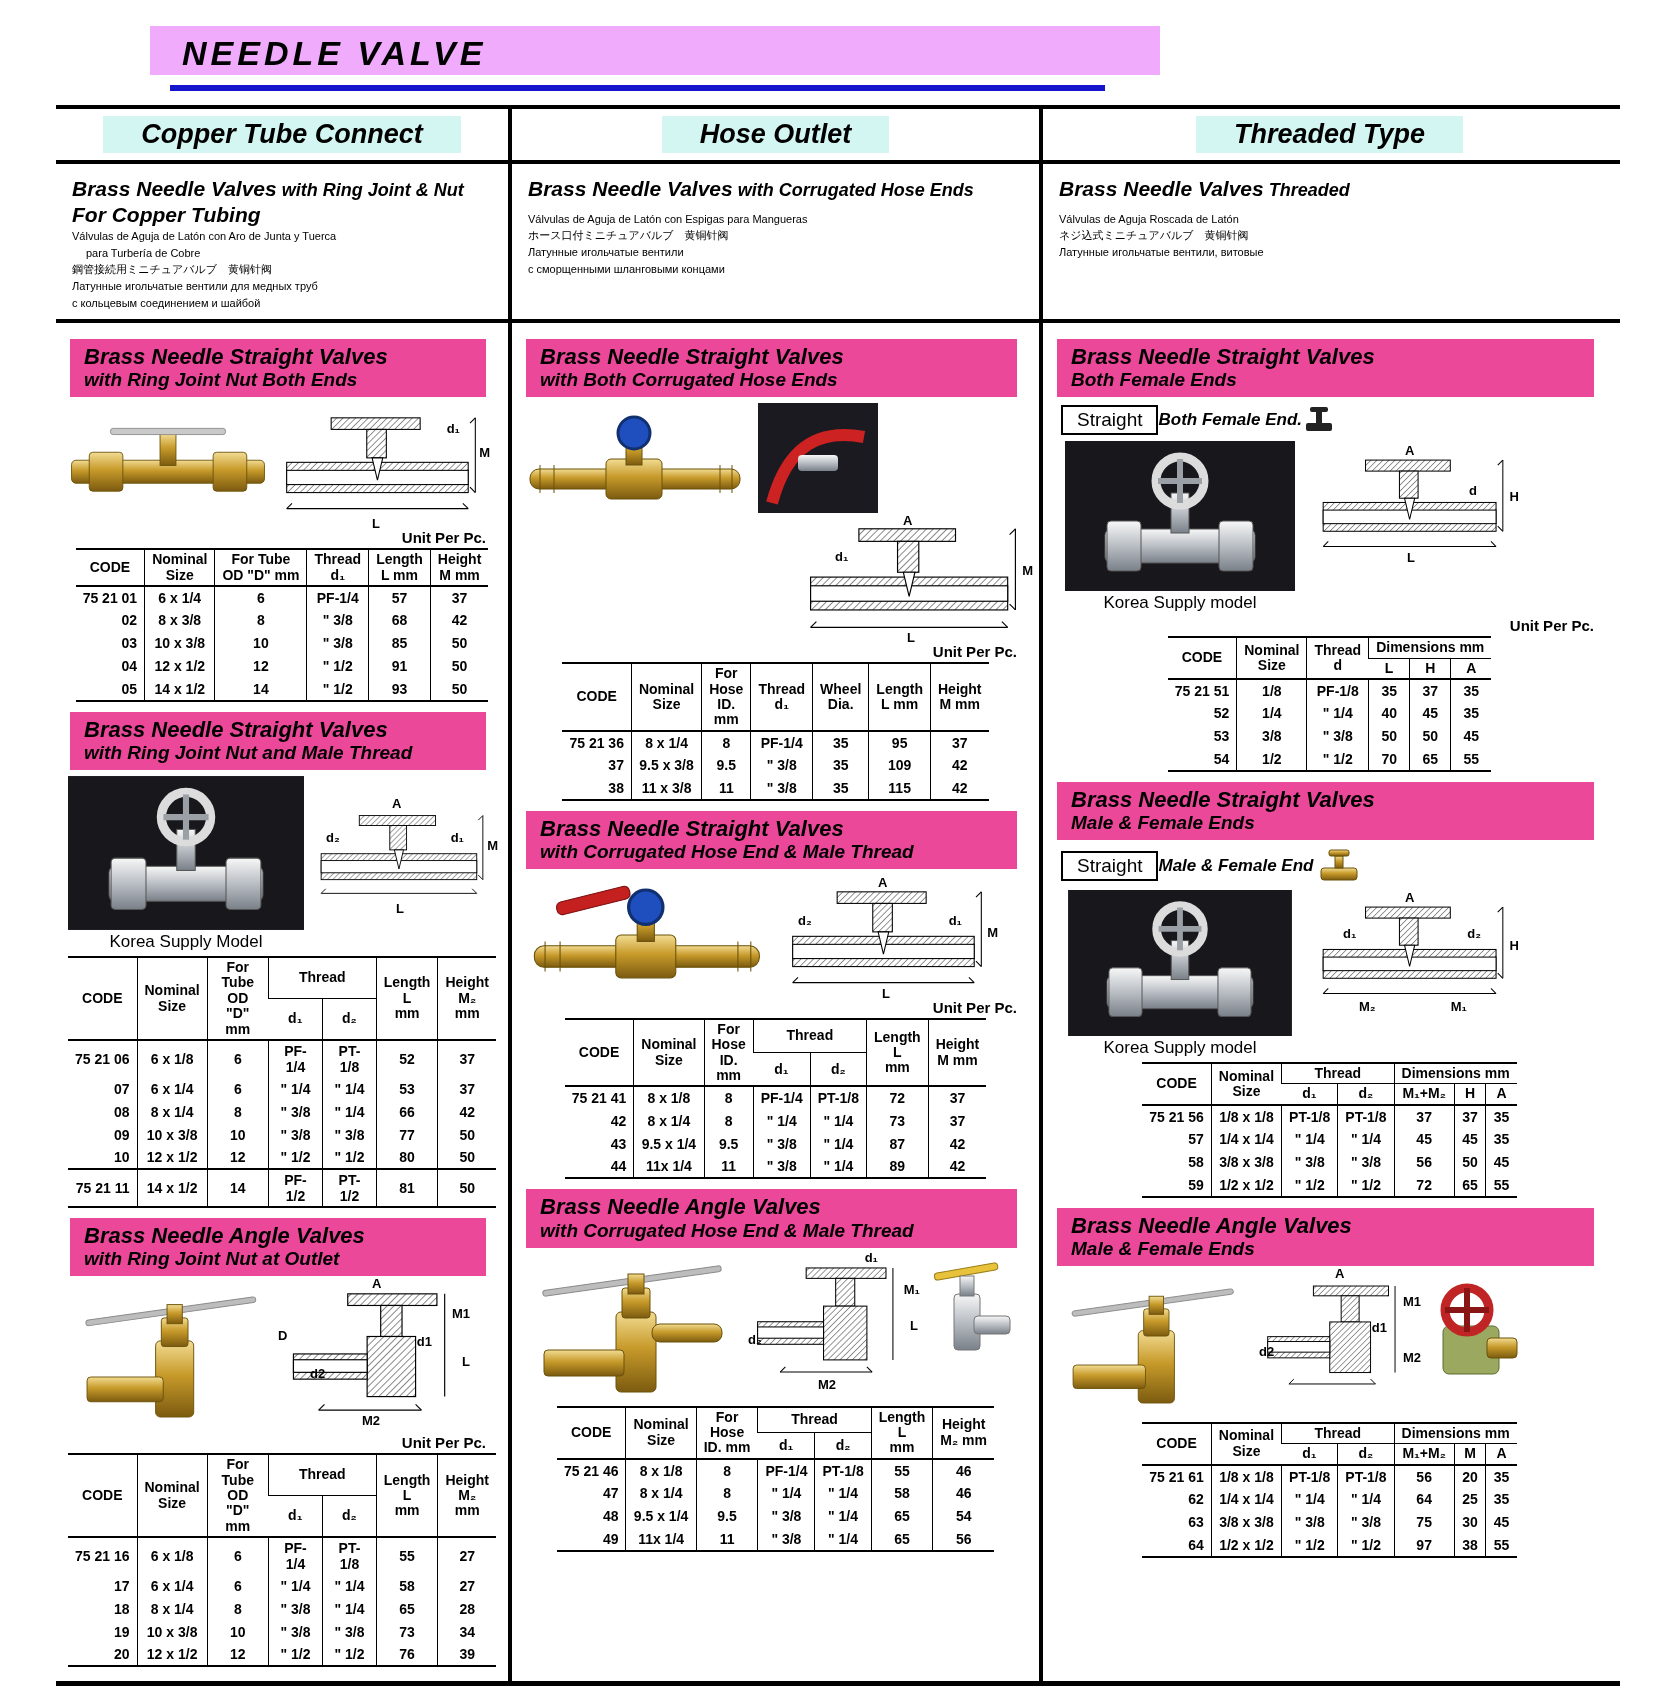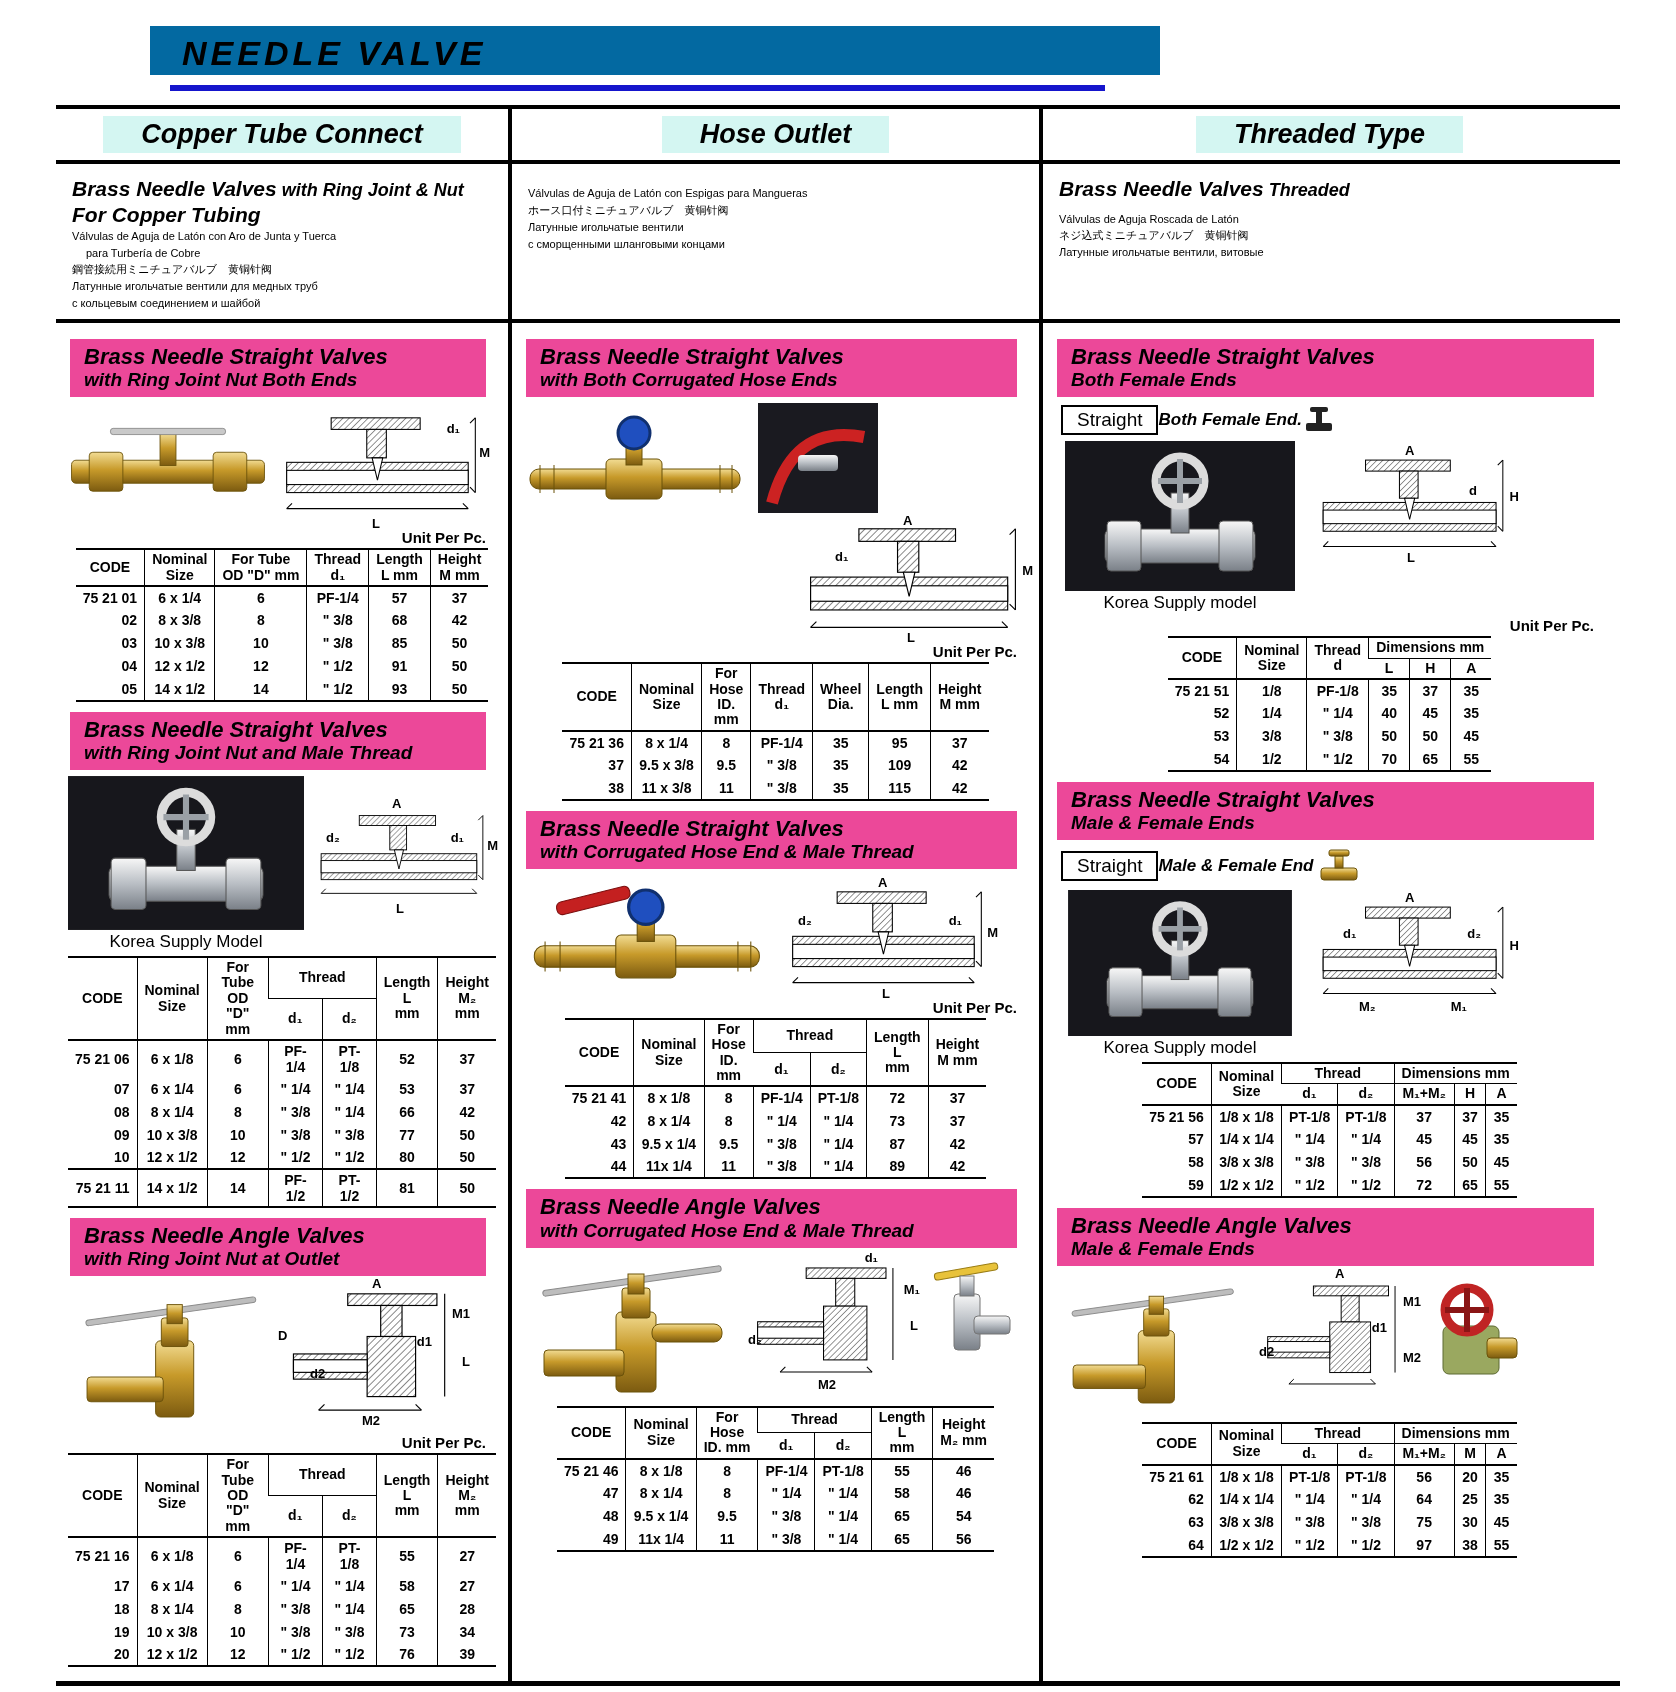--- a/index.html
+++ b/index.html
@@ -1,21 +1,21 @@
 <!DOCTYPE html>
 <html><head>
 <meta charset="utf-8">
 <style>
   * { margin:0; padding:0; box-sizing:border-box; }
   html,body { background:#fff; }
   body { font-family:"Liberation Sans","DejaVu Sans",sans-serif; color:#000; }
   .sheet { position:relative; width:1676px; height:1692px; background:#fff; overflow:hidden; }
 
   
-  .banner { margin:26px 0 10px 150px; width:1010px; background:#0369a1; padding:8px 0 2px 32px; }
+  .banner { margin:26px 0 10px 150px; width:1010px; background:#f0abfc; padding:8px 0 2px 32px; }
   .banner h1 { font-size:34px; font-style:italic; font-weight:bold; letter-spacing:4px; }
   .banner-rule { margin:2px 0 0 170px; width:935px; height:6px; background:#1515cc; }
 
   
   .grid-row { display:grid; grid-template-columns:452px 531px 577px; margin:0 56px; }
   .hdr-row { border-top:4px solid #000; border-bottom:4px solid #000; margin-top:14px; }
   .intro-row { border-bottom:4px solid #000; }
   .content-row { border-bottom:5px solid #000; }
   .cell { padding:6px 10px; }
   .cell + .cell { border-left:4px solid #000; }
@@ -164,20 +164,21 @@
     <div class="cell intro">
       <div class="ib"><span>Brass Needle Valves</span><span class="sm"> with Ring Joint &amp; Nut</span></div>
       <div class="ib">For Copper Tubing</div>
       <div class="il">Válvulas de Aguja de Latón con Aro de Junta y Tuerca</div>
       <div class="il indent">para Turbería de Cobre</div>
       <div class="il">鋼管接続用ミニチュアバルブ　黄铜针阀</div>
       <div class="il">Латунные игольчатые вентили для медных труб</div>
       <div class="il">с кольцевым соединением и шайбой</div>
     </div>
     <div class="cell intro">
+      <div class="ib"><span>Brass Needle Valves</span><span class="sm">  with Corrugated Hose Ends</span></div>
       <div class="il" style="margin-top:10px">Válvulas de Aguja de Latón con Espigas para Mangueras</div>
       <div class="il">ホース口付ミニチュアバルブ　黄铜针阀</div>
       <div class="il">Латунные игольчатые вентили</div>
       <div class="il">с сморщенными шланговыми концами</div>
     </div>
     <div class="cell intro">
       <div class="ib"><span>Brass Needle Valves</span><span class="sm">  Threaded</span></div>
       <div class="il" style="margin-top:10px">Válvulas de Aguja Roscada de Latón</div>
       <div class="il">ネジ込式ミニチュアバルブ　黄铜针阀</div>
       <div class="il">Латунные игольчатые вентили, витовые</div>

